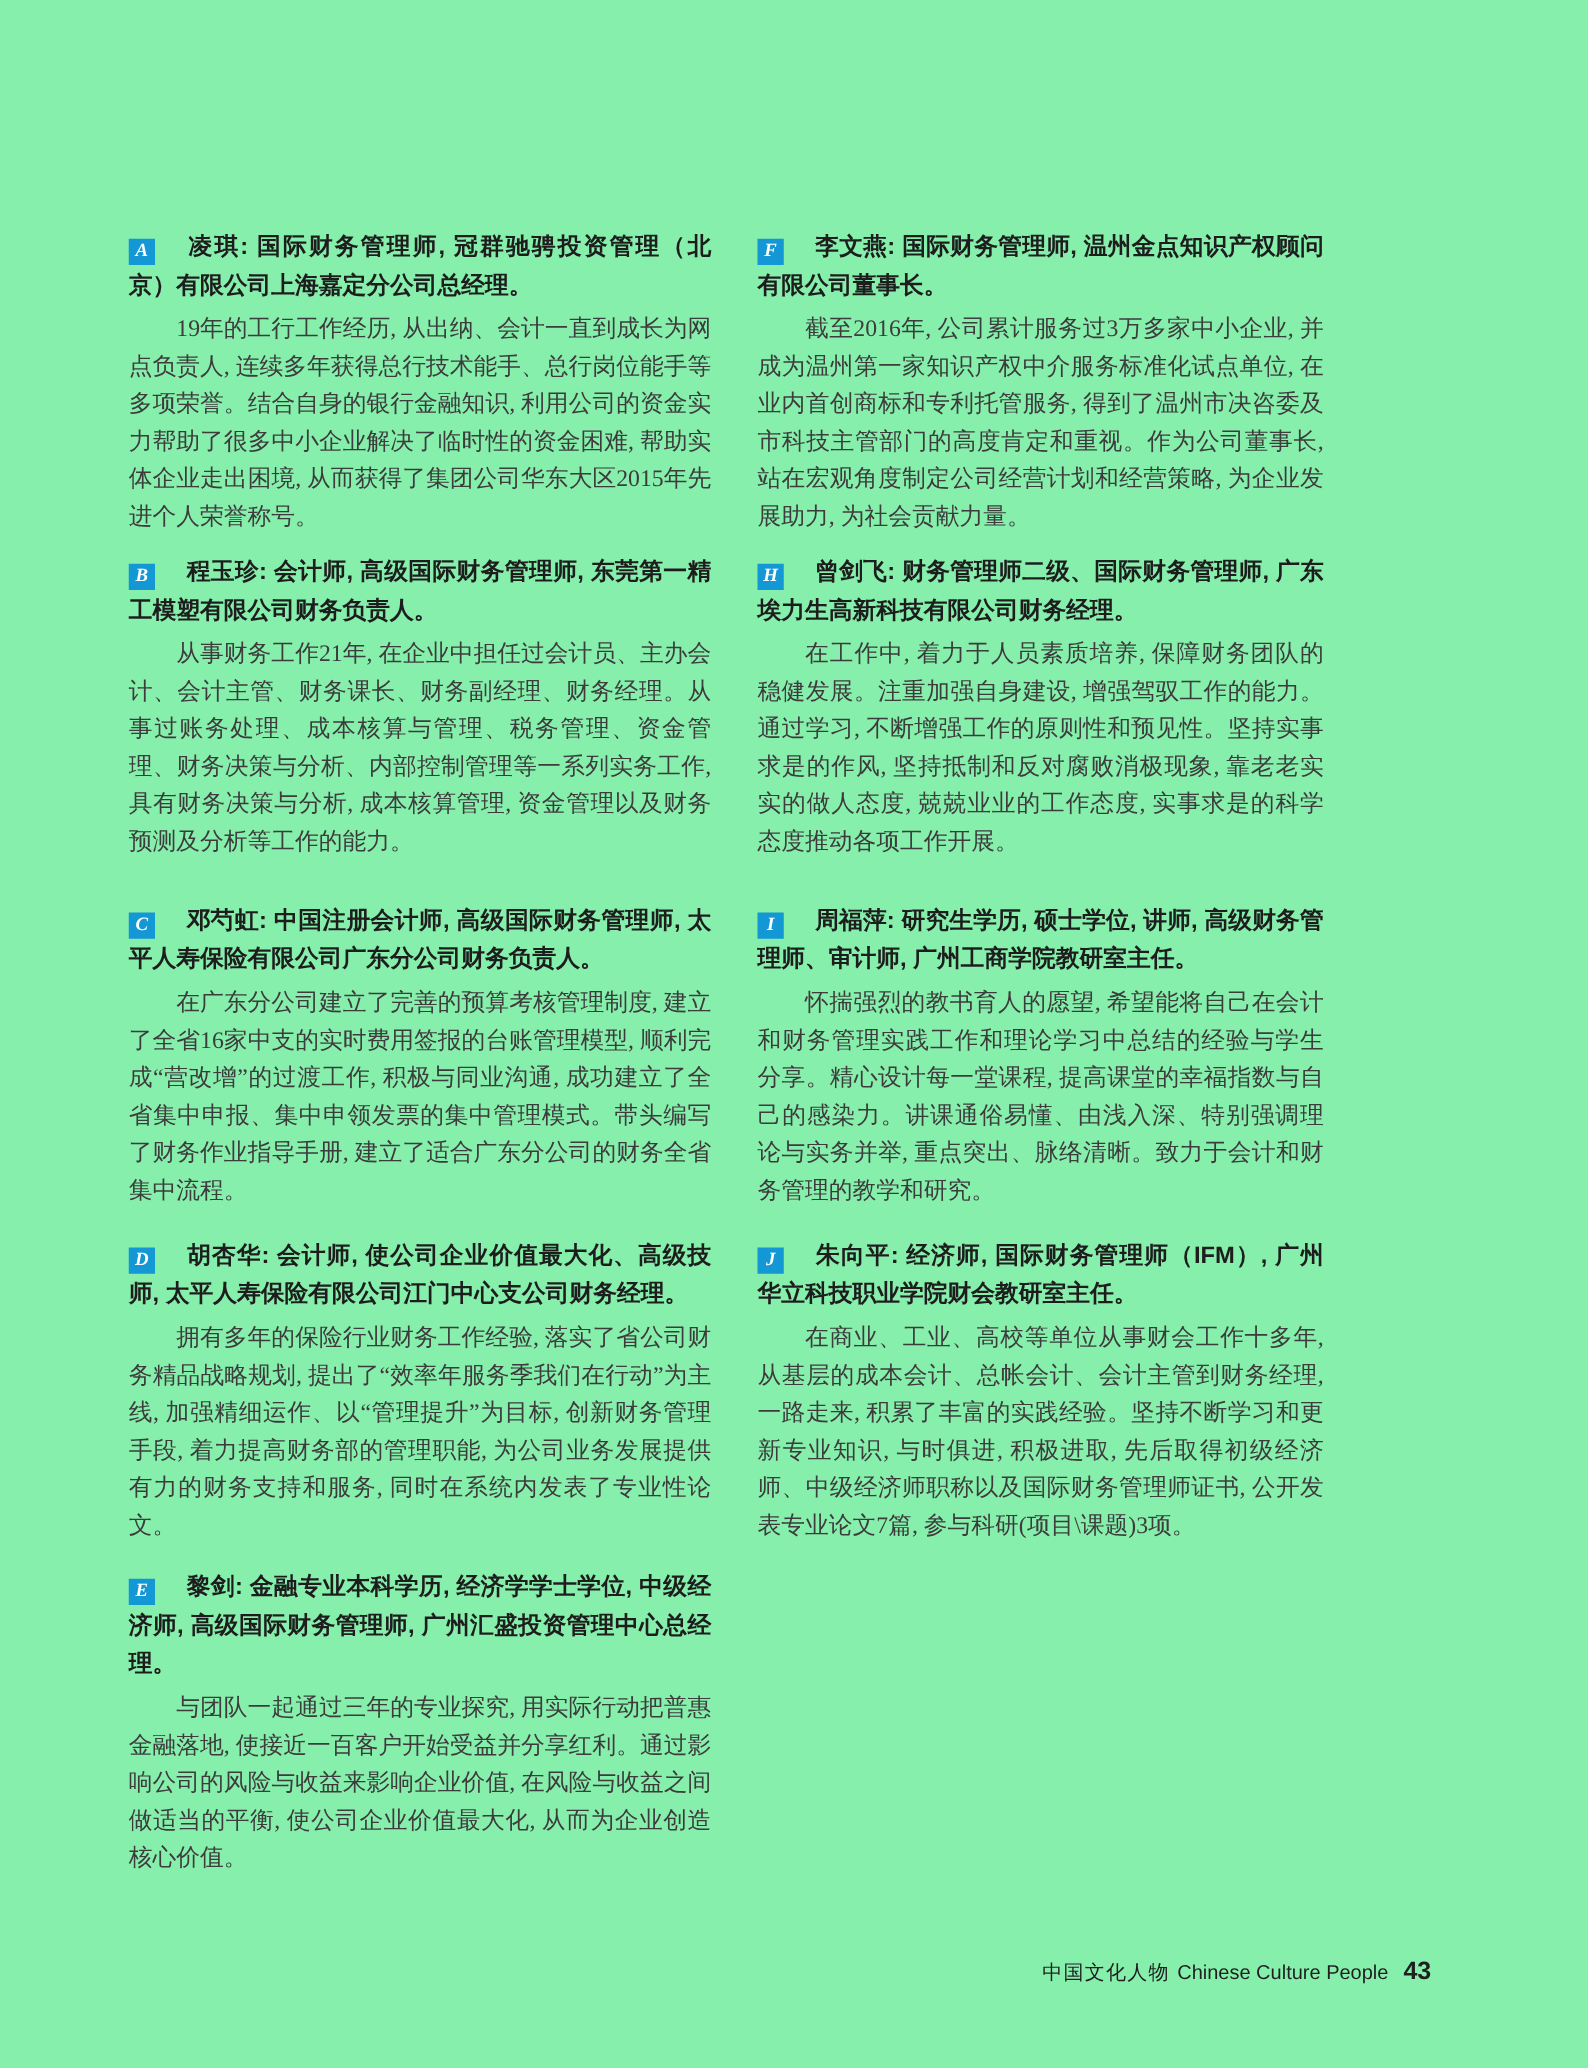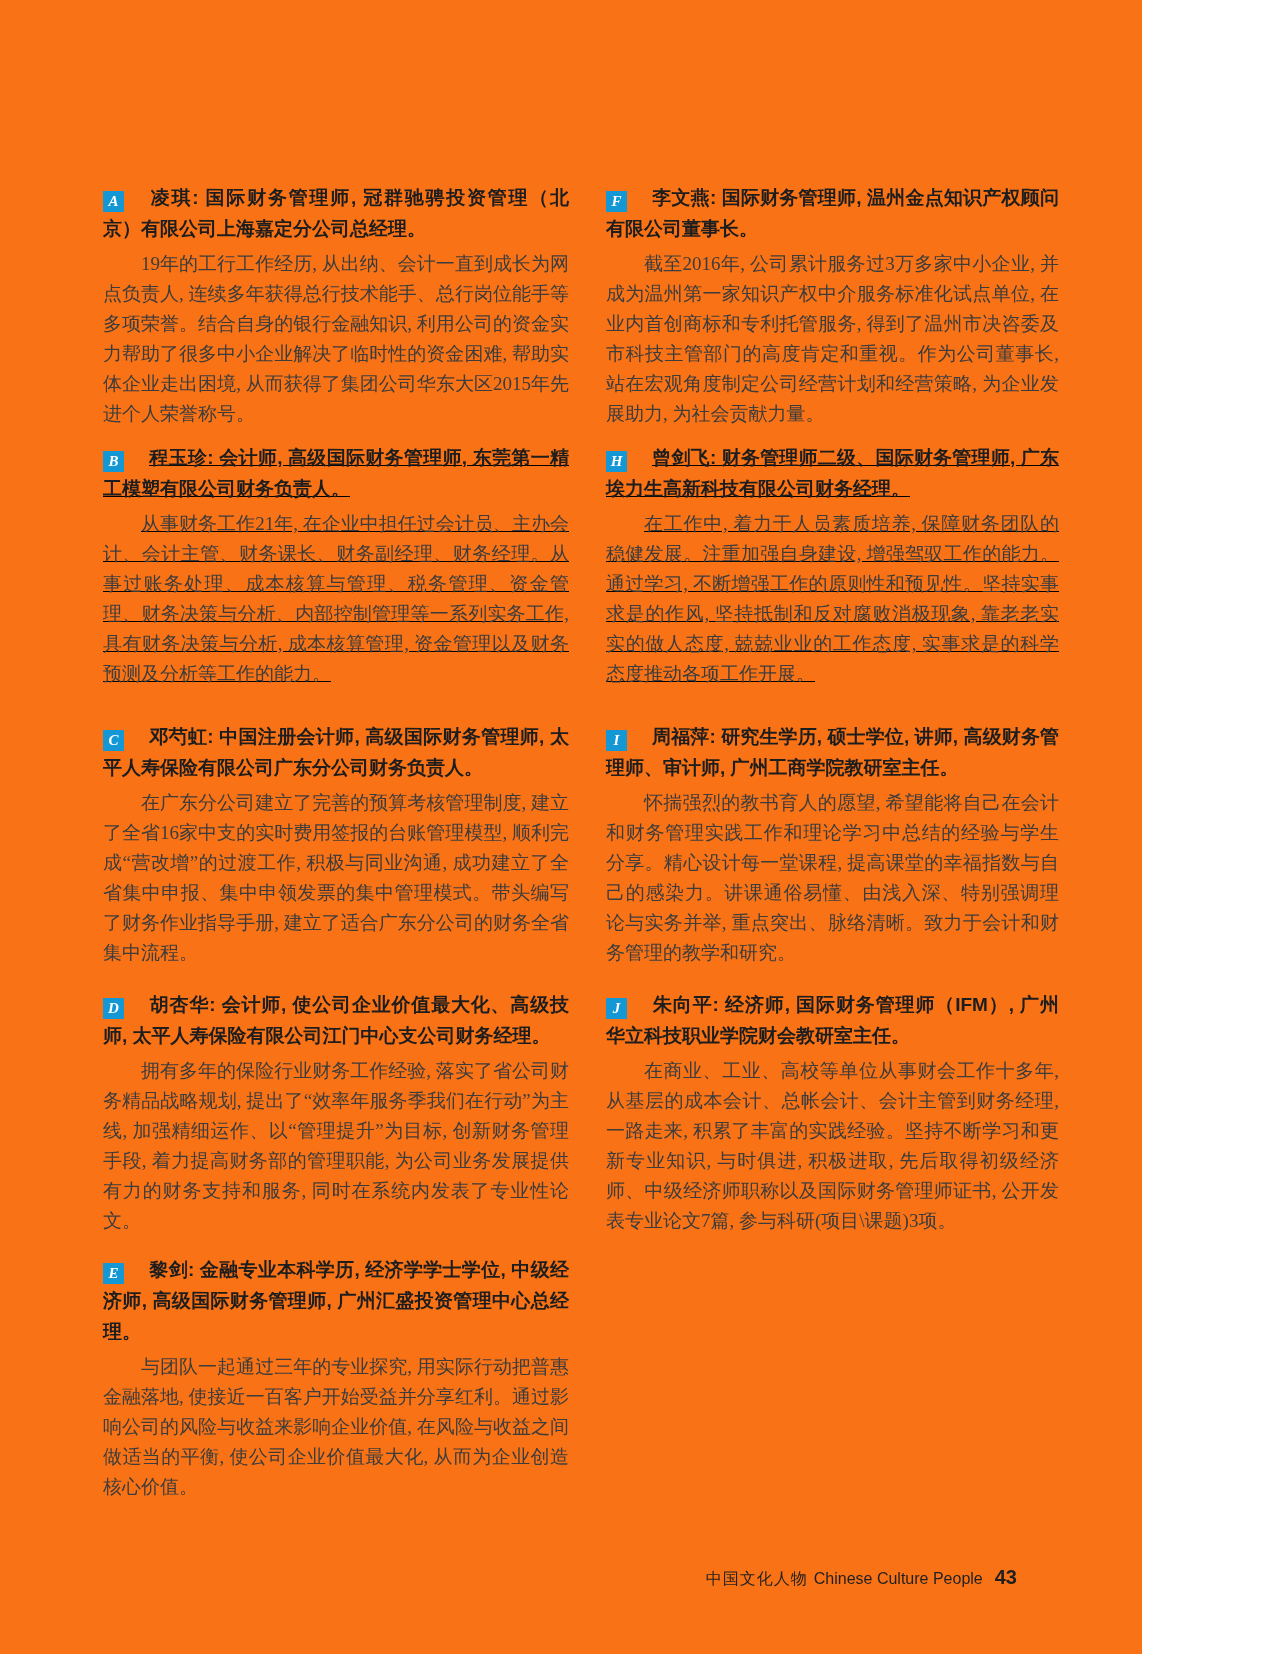--- a/index.html
+++ b/index.html
@@ -7,40 +7,40 @@
     padding: 0;
     background: #ffffff;
     width: 1270px;
     height: 1654px;
     position: relative;
     overflow: hidden;
   }
   .page {
     position: absolute;
     left: 0; top: 0;
-    width: 1142px;
+    width: 1270px;
     height: 1654px;
-    background: #f97316;
+    background: #86efac;
   }
   .content {
     position: absolute;
     left: 103px;
     top: 182px;
     width: 956px;
     display: flex;
     gap: 37px;
   }
   .col { display: flex; flex-direction: column; }
   .col-left  { width: 466px; }
   .col-right { width: 453px; }
 
   .entry { display: block; }
   
   .col .entry:nth-child(1) { height: 260px; }
-  .col .entry:nth-child(2) { height: 279px; text-decoration: underline; }
+  .col .entry:nth-child(2) { height: 279px; }
   .col .entry:nth-child(3) { height: 268px; }
   .col .entry:nth-child(4) { height: 265px; }
   .col .entry:nth-child(5) { height: auto;  }
 
   .entry-header {
     margin: 0;
     font-family: "Liberation Sans", "DejaVu Sans", sans-serif;
     font-weight: 700;
     font-size: 19px;
     line-height: 31px;

